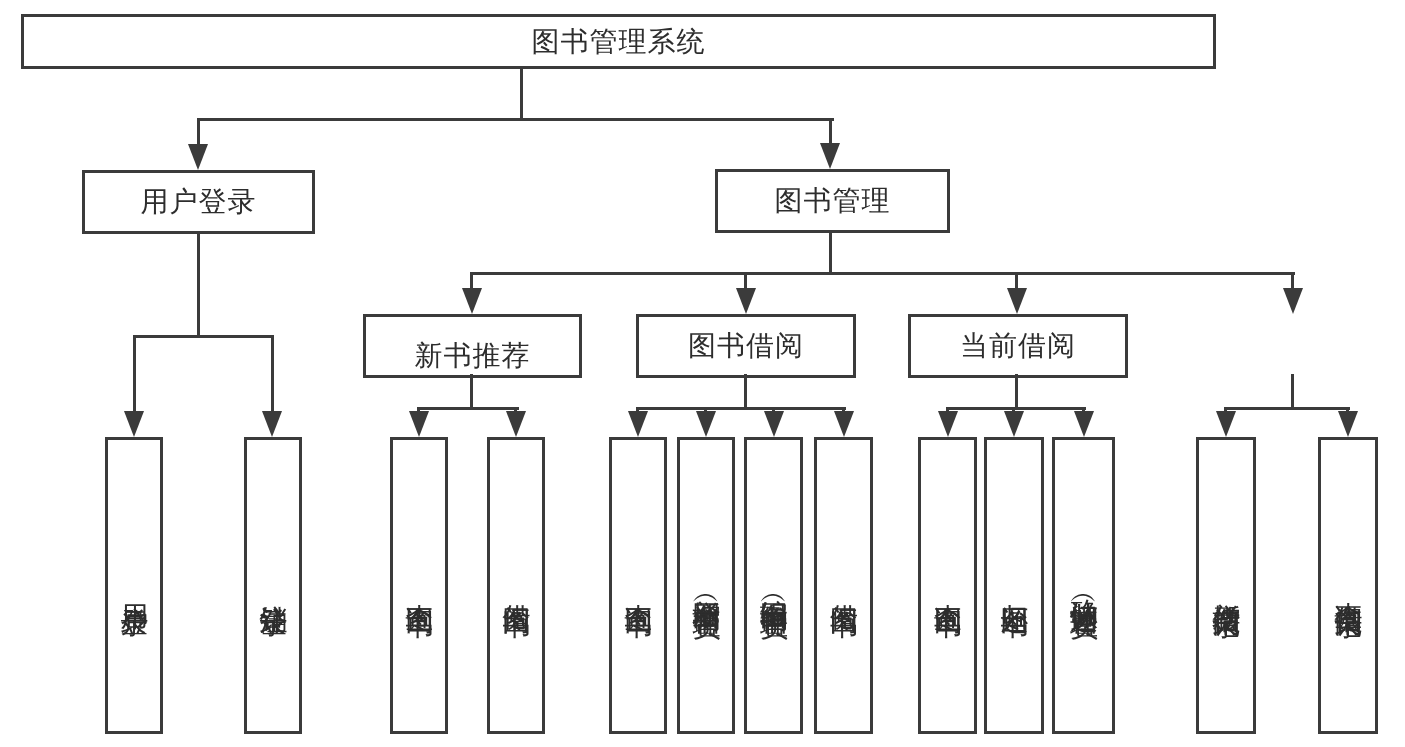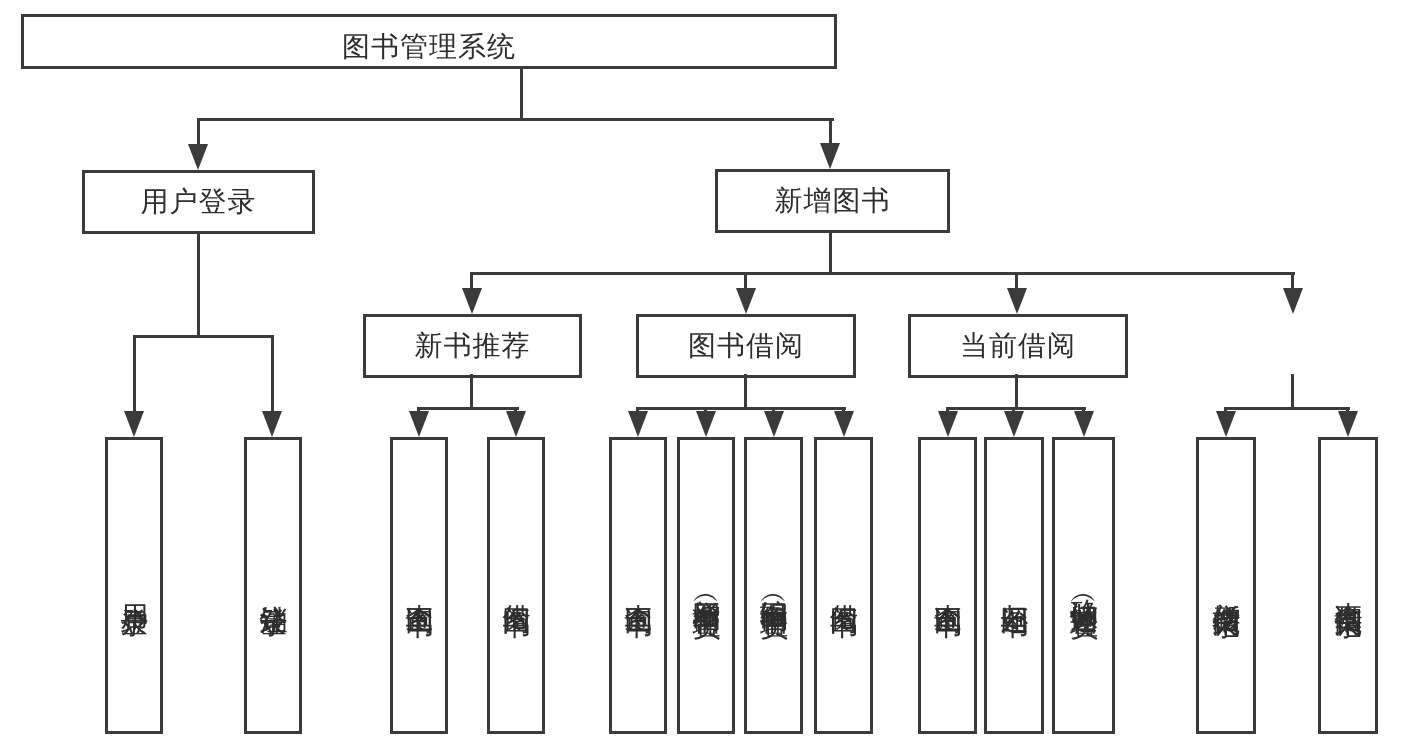--- a/index.html
+++ b/index.html
@@ -18,24 +18,24 @@
   }
   .vl,.hl{position:absolute;background:#3b3b3b;}
   .vl{width:3px;}
   .hl{height:3px;}
   .ar{
     position:absolute;width:0;height:0;
     border-left:10px solid transparent;border-right:10px solid transparent;
     border-top:26px solid #3b3b3b;
   }
   
-  .n-root{left:21px;top:14px;width:816px;height:55px;align-items:flex-end;}
+  .n-root{left:21px;top:14px;width:1195px;height:55px;}
   .n-ulogin{left:82px;top:170px;width:233px;height:64px;}
   .n-bmgmt{left:715px;top:169px;width:235px;height:64px;}
-  .n-nbr{left:363px;top:314px;width:219px;height:64px;}
+  .n-nbr{left:363px;top:314px;width:219px;height:64px;align-items:flex-end;}
   .n-bb{left:636px;top:314px;width:220px;height:64px;}
   .n-cb{left:908px;top:314px;width:220px;height:64px;}
   .n-br{left:1183px;top:314px;width:220px;height:64px;}
   .leaf{top:437px;height:297px;}
   .l1{left:105px;width:58px;}
   .l2{left:244px;width:58px;}
   .l3{left:390px;width:58px;}
   .l4{left:487px;width:58px;}
   .l5{left:609px;width:58px;}
   .l6{left:677px;width:58px;}
@@ -64,21 +64,21 @@
   <div class="hl" style="left:197px;top:118px;width:637px;"></div>
   <div class="vl" style="left:197px;top:118px;height:30px;"></div>
   <div class="ar" style="left:188px;top:144px;"></div>
   <div class="vl" style="left:829px;top:118px;height:28px;"></div>
   <div class="ar" style="left:820px;top:143px;"></div>
 
   <div class="box n-ulogin">
     <span>用户登录</span>
   </div>
   <div class="box n-bmgmt">
-    <span>新增图书</span>
+    <span>图书管理</span>
   </div>
 
   <div class="vl" style="left:197px;top:231px;height:104px;"></div>
   <div class="hl" style="left:133px;top:335px;width:141px;"></div>
   <div class="vl" style="left:133px;top:335px;height:80px;"></div>
   <div class="ar" style="left:124px;top:411px;"></div>
   <div class="vl" style="left:271px;top:335px;height:80px;"></div>
   <div class="ar" style="left:262px;top:411px;"></div>
 
   <div class="vl" style="left:829px;top:230px;height:45px;"></div>

